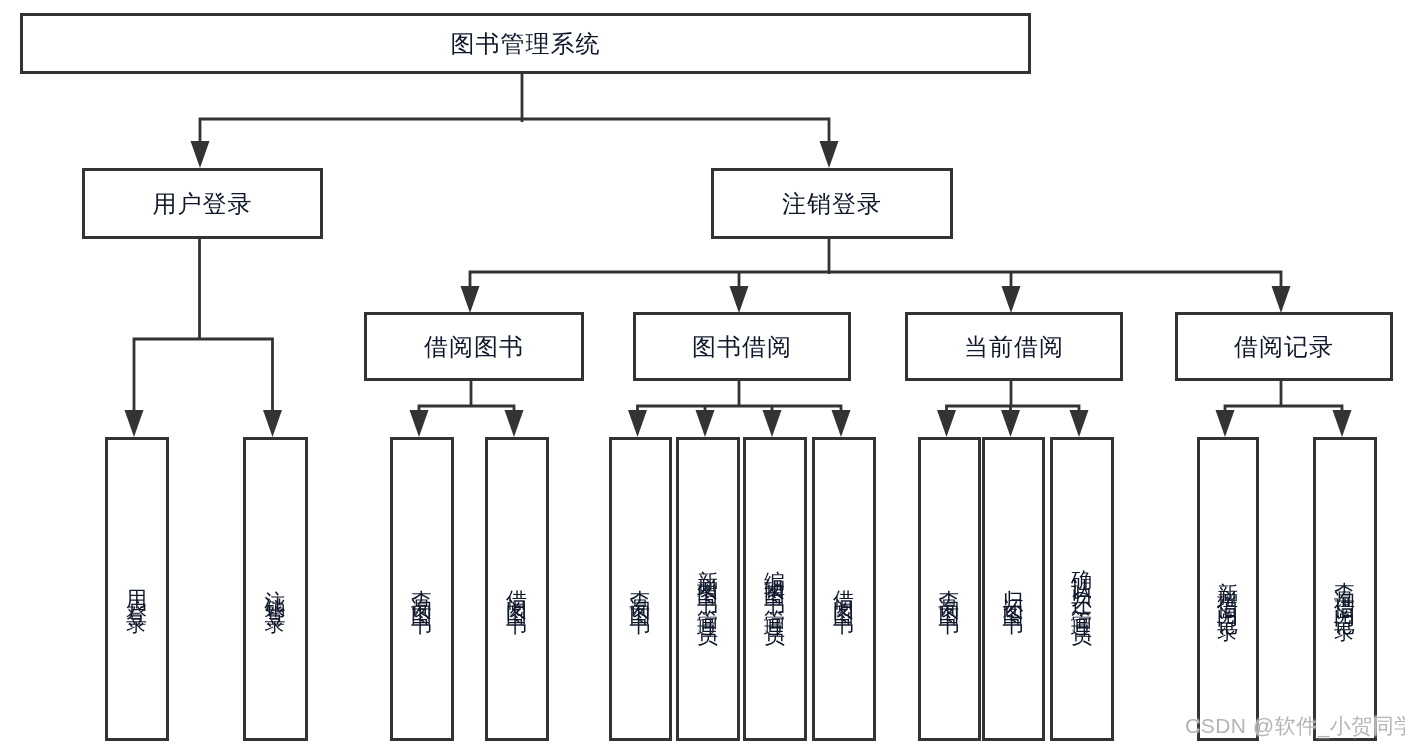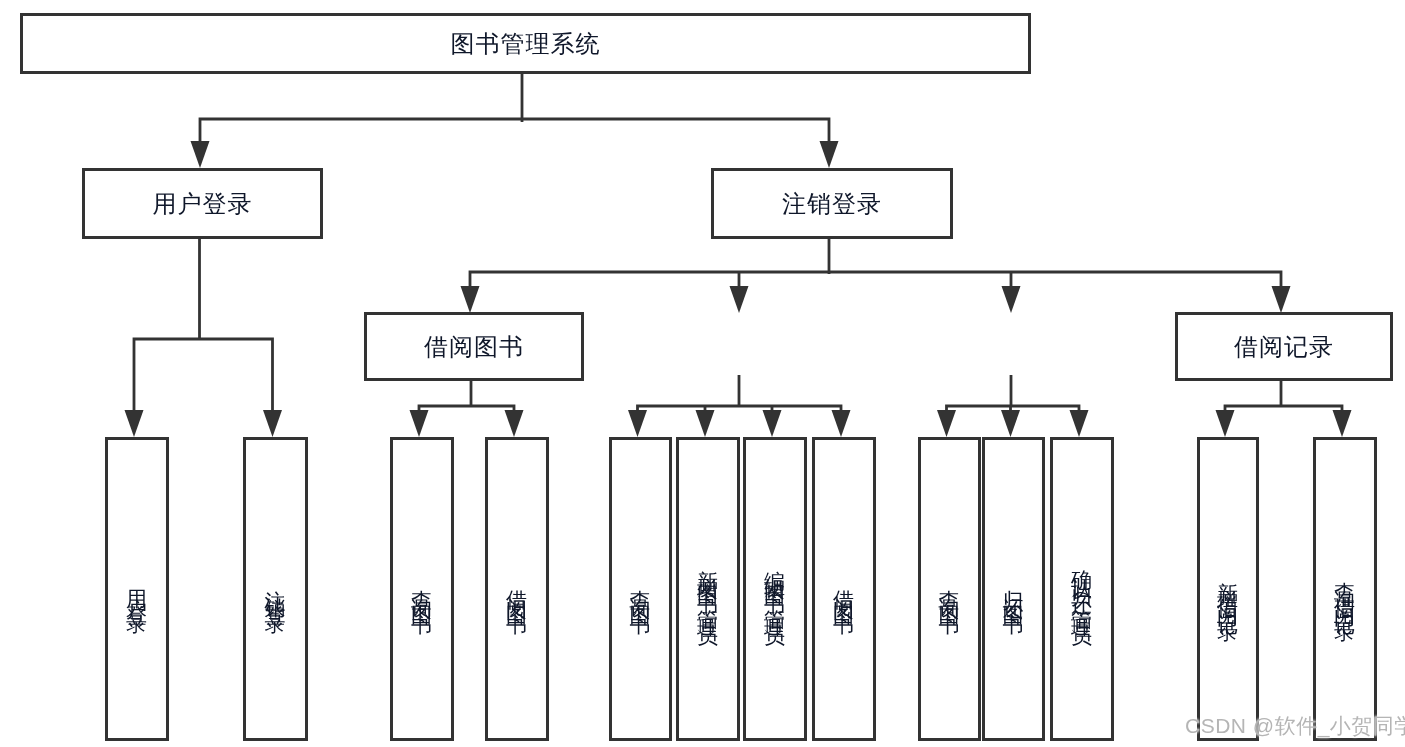--- a/index.html
+++ b/index.html
@@ -90,20 +90,26 @@
   <div class="node h" style="left:82px;top:168px;width:235px;height:65px">
     <span class="lbl">用户登录</span>
   </div>
   <div class="node h" style="left:711px;top:168px;width:236px;height:65px">
     <span class="lbl">注销登录</span>
   </div>
 
   <div class="node h" style="left:364px;top:312px;width:214px;height:63px">
     <span class="lbl">借阅图书</span>
   </div>
+  <div class="node h" style="left:633px;top:312px;width:212px;height:63px">
+    <span class="lbl">图书借阅</span>
+  </div>
+  <div class="node h" style="left:905px;top:312px;width:212px;height:63px">
+    <span class="lbl">当前借阅</span>
+  </div>
   <div class="node h" style="left:1175px;top:312px;width:212px;height:63px">
     <span class="lbl">借阅记录</span>
   </div>
 
   <div class="node v" style="left:105px;top:437px;width:58px;height:298px">
     <span class="lbl">用户登录</span>
   </div>
   <div class="node v" style="left:243px;top:437px;width:59px;height:298px">
     <span class="lbl">注销登录</span>
   </div>

